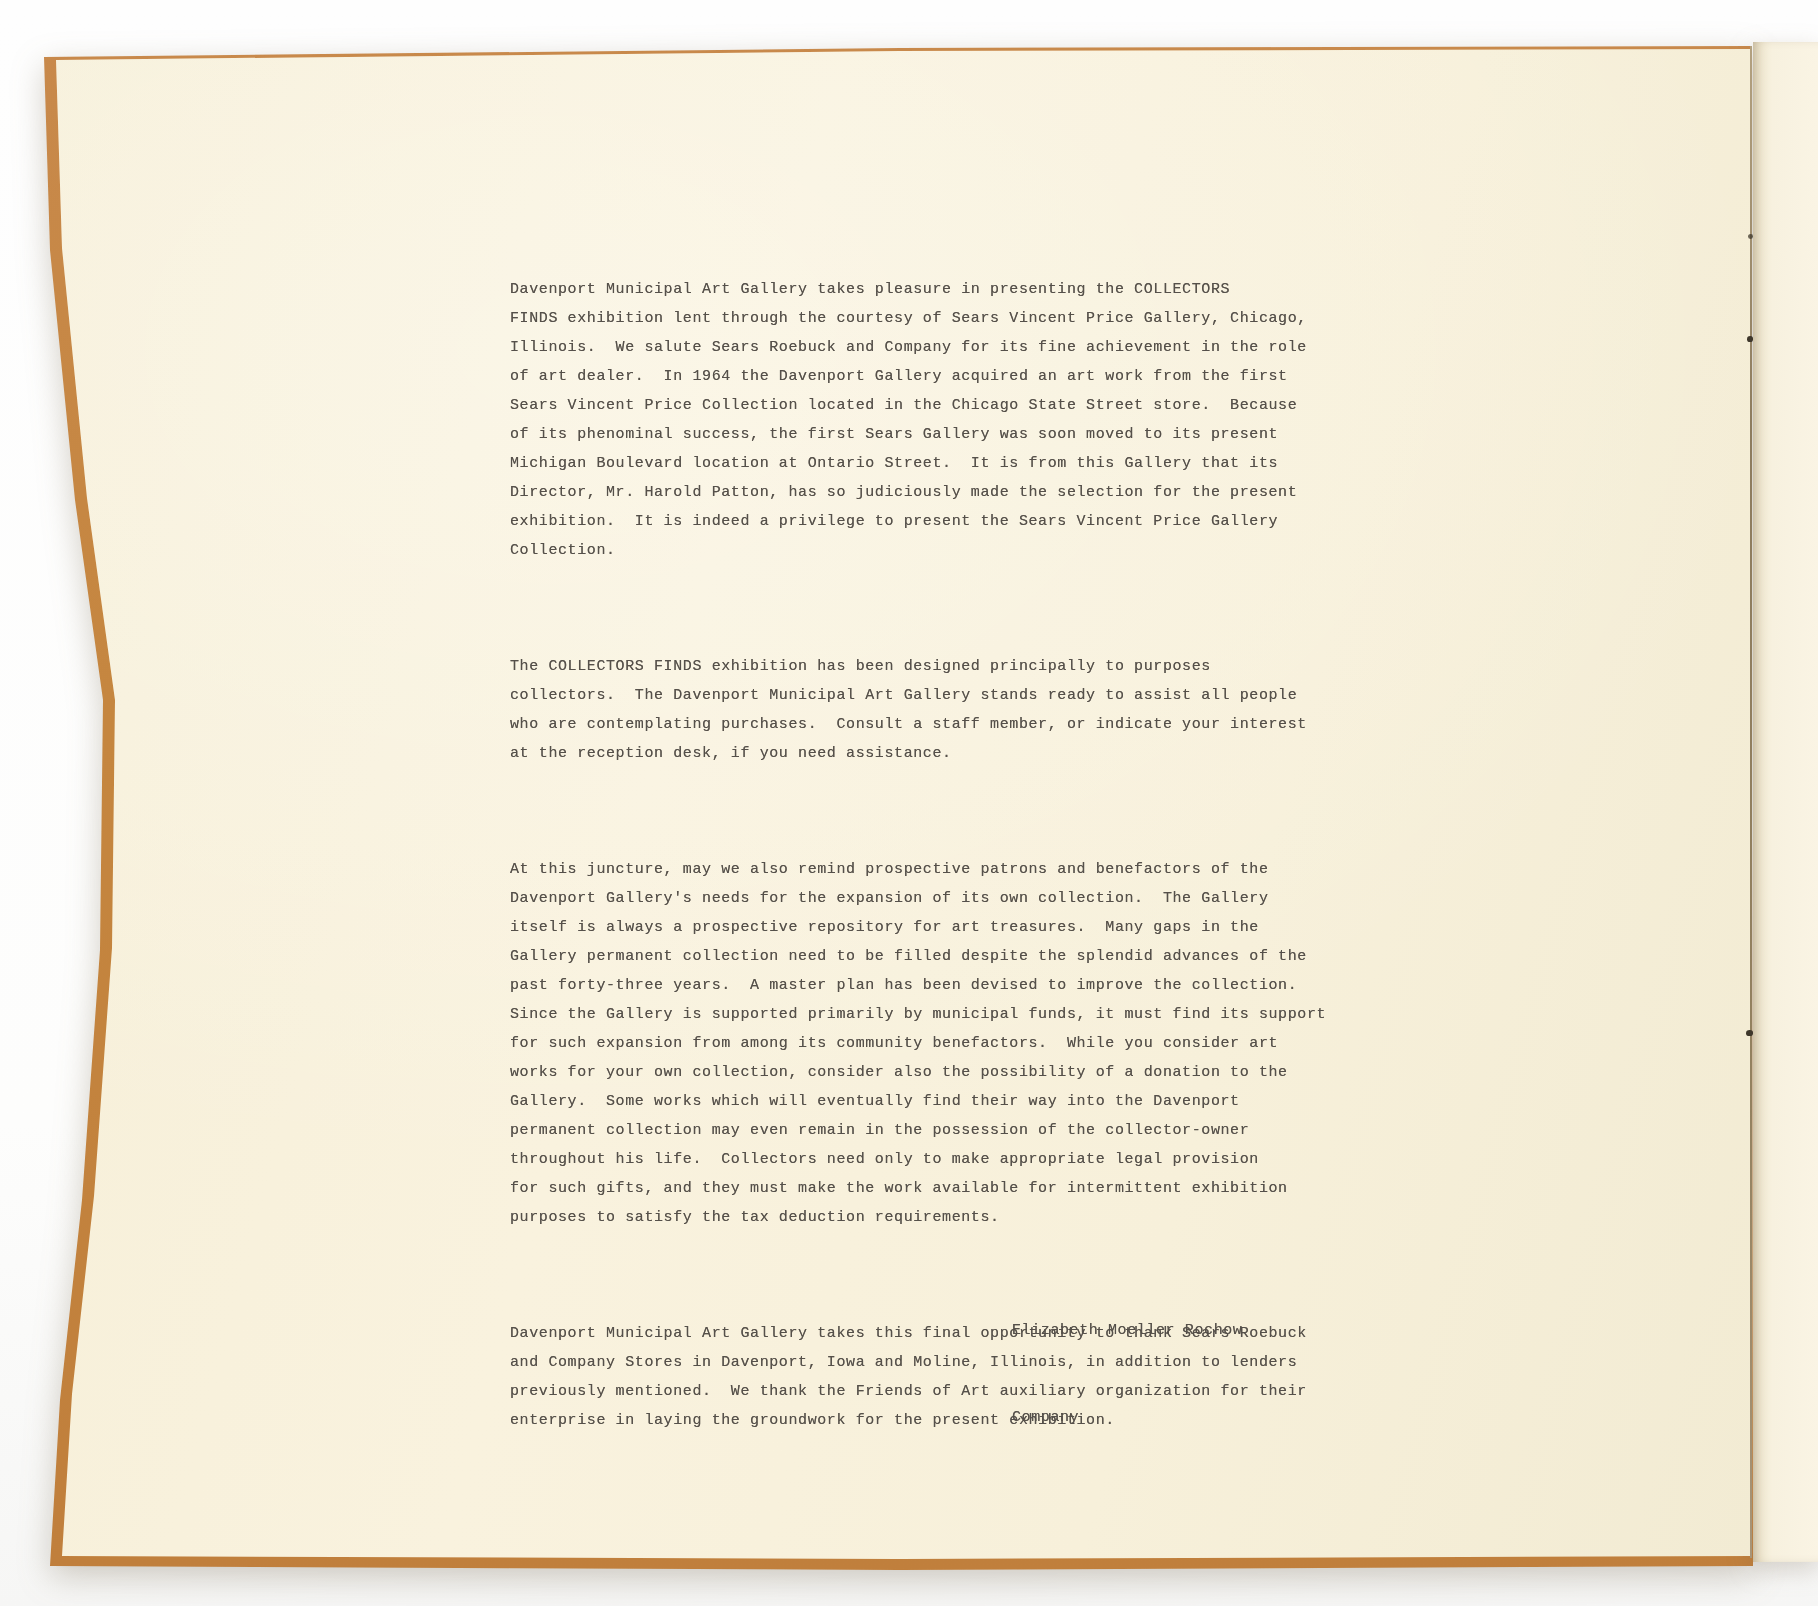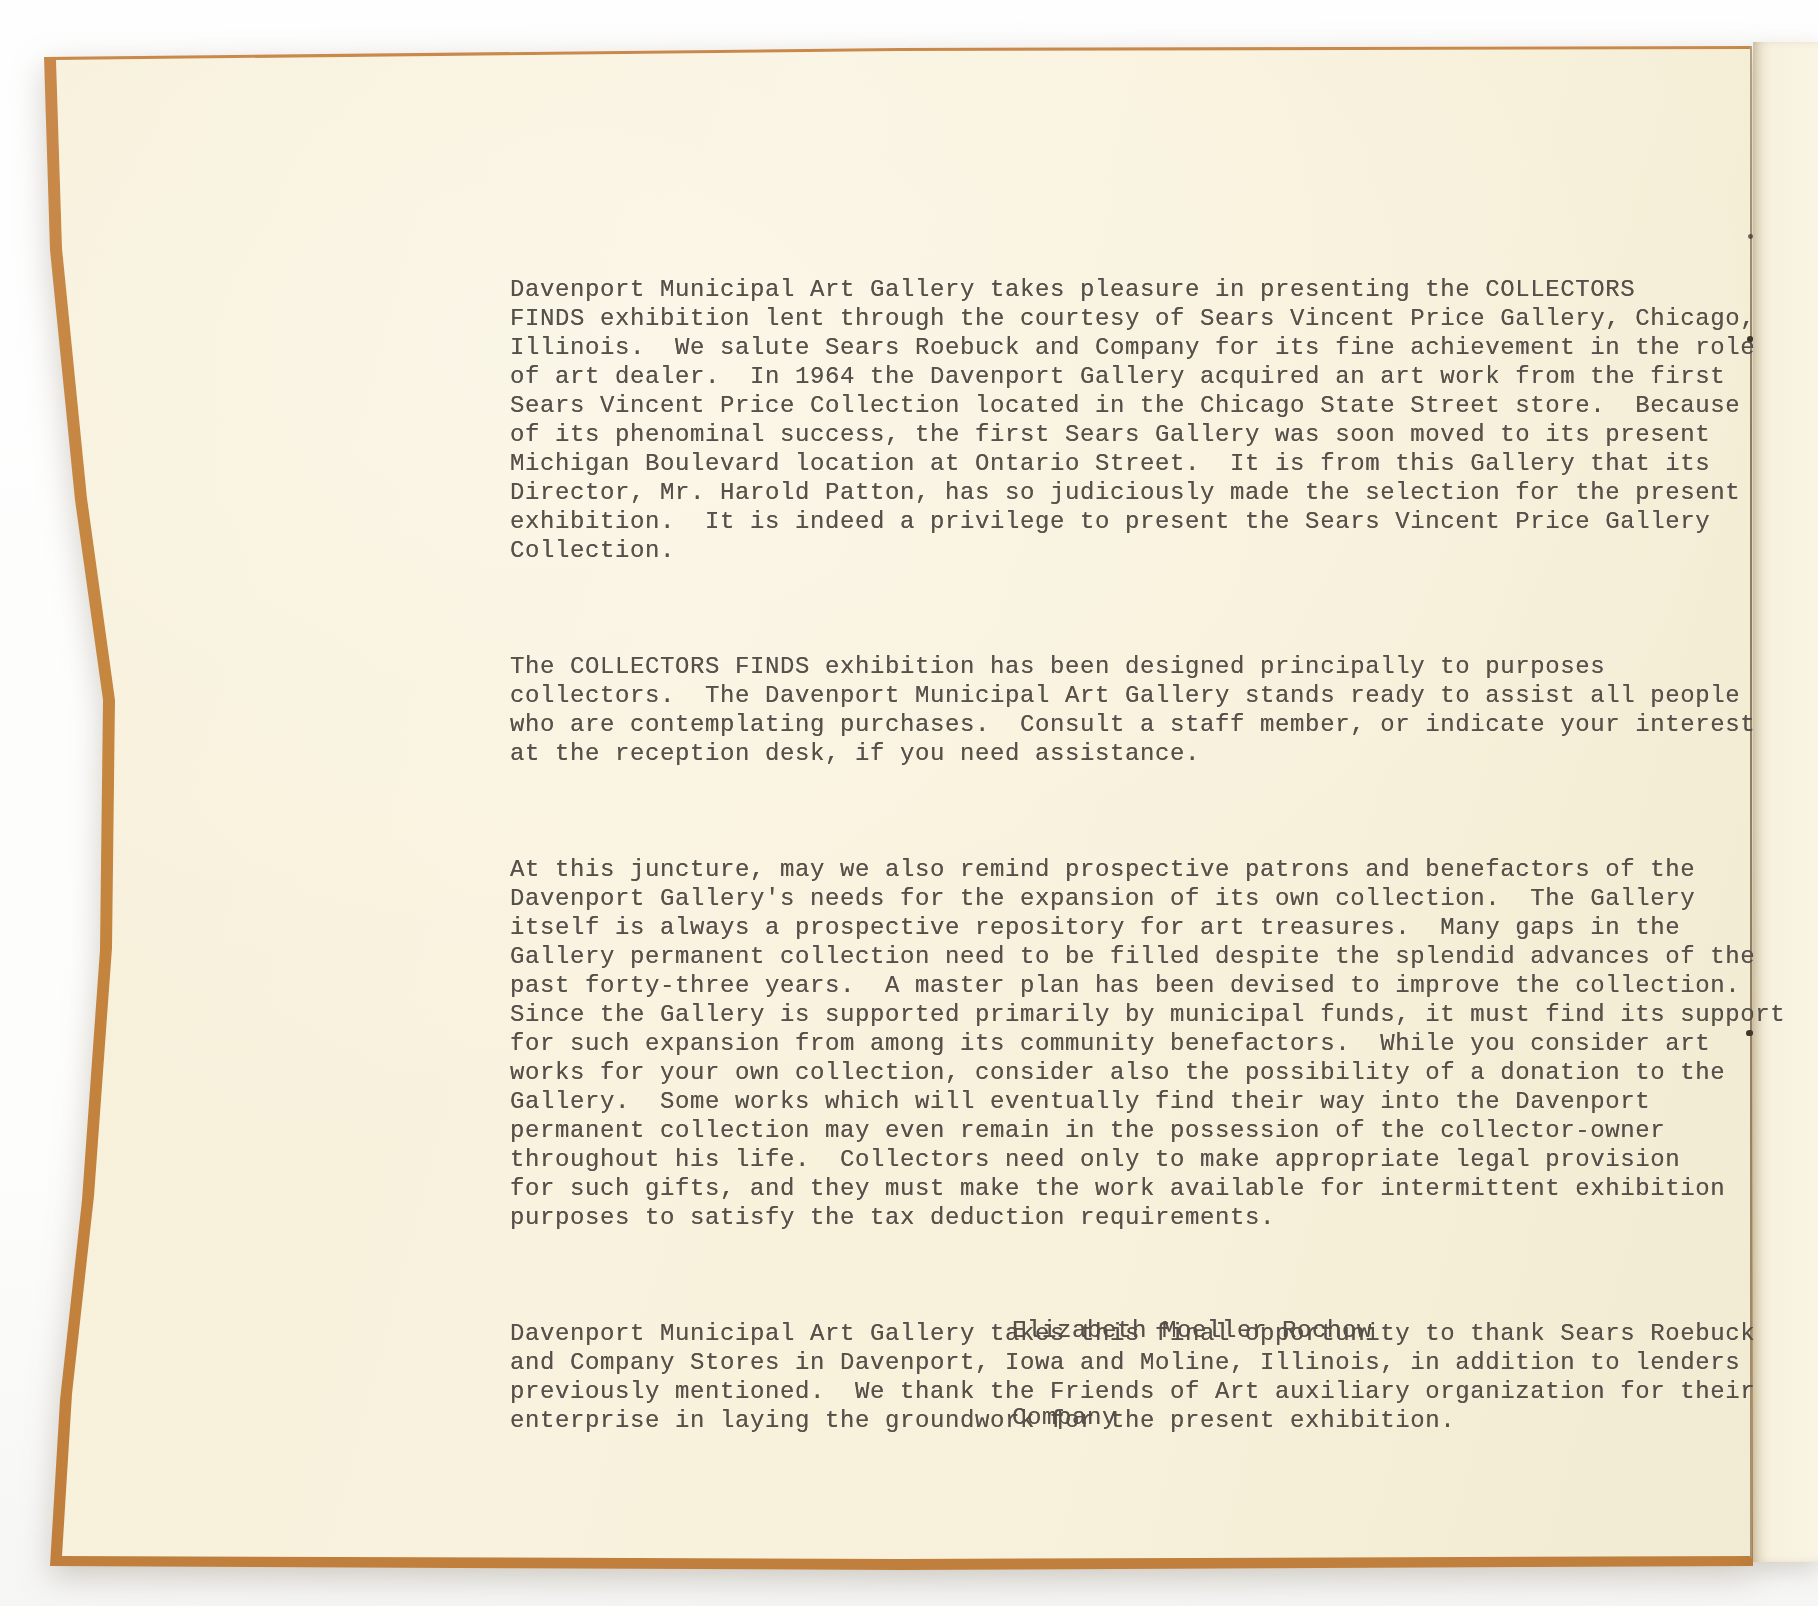--- a/index.html
+++ b/index.html
@@ -42,21 +42,21 @@
     background:linear-gradient(180deg,#b3a180 0%,#8d7c5e 25%,#93815f 70%,#a89577 100%);
   }
   .speck{position:absolute;background:#3e372b;border-radius:55% 45% 50% 50%;}
   .speck.s1{left:1748px;top:234px;width:5px;height:5px;opacity:.75;}
   .speck.s2{left:1747px;top:336px;width:6px;height:6px;}
   .speck.s3{left:1746px;top:1030px;width:7px;height:6px;}
 
   
   .typed{
     position:absolute;color:#55504a;
-    font-size:24px;line-height:29px;letter-spacing:0.6px;
+    font-size:15px;line-height:29px;letter-spacing:0.6px;
     white-space:pre;text-shadow:0 0 0.5px rgba(80,74,66,.65);
   }
   .body-text{left:510px;top:217px;}
   .para{margin:0 0 29px 0;}
   .para:last-child{margin-bottom:8px;}
   .signature{left:1012px;top:1258px;}
 </style>
 </head>
 <body>
 

